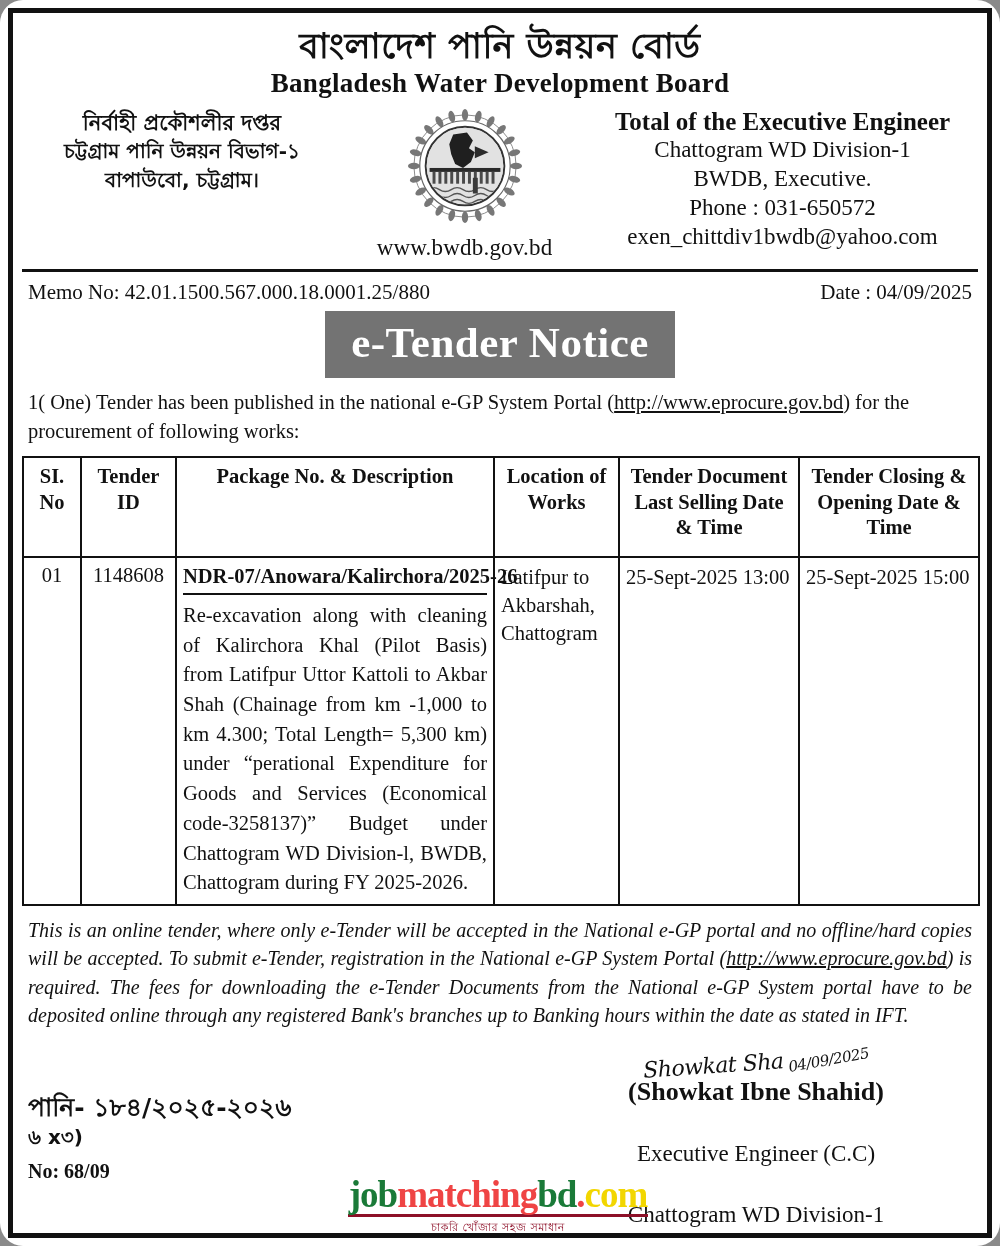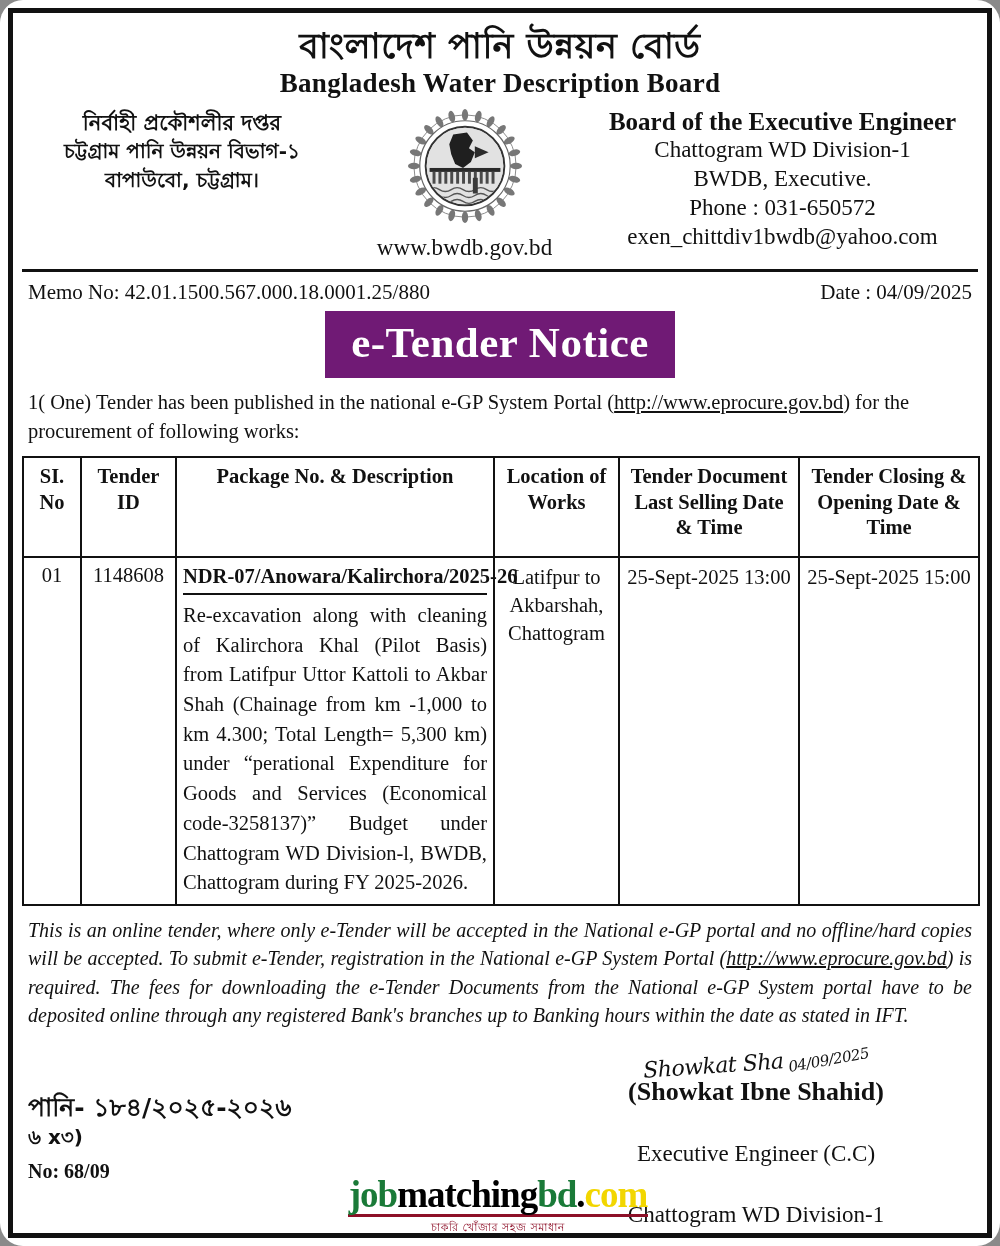--- a/index.html
+++ b/index.html
@@ -130,21 +130,21 @@
     padding: 8px 6px 4px 6px;
   }
 
   
   .banner-wrap {
     text-align: center;
     margin-top: 2px;
   }
   .banner {
     display: inline-block;
-    background: #701a75;
+    background: #737373;
     color: #ffffff;
     font-weight: bold;
     font-size: 43px;
     line-height: 1.0;
     padding: 10px 26px 14px 26px;
     letter-spacing: 0.5px;
   }
 
   
   .intro {
@@ -197,21 +197,20 @@
     margin-bottom: 6px;
     white-space: nowrap;
   }
   .pkg-body {
     font-size: 20.5px;
     line-height: 1.45;
     text-align: justify;
     text-justify: inter-word;
   }
   td.loc, td.sell, td.close {
-    text-align: center;
     font-size: 20.5px;
     line-height: 1.35;
     padding-top: 10px;
   }
 
   
   .note {
     font-style: italic;
     font-size: 20px;
     line-height: 1.42;
@@ -298,21 +297,21 @@
   }
   .wm-text {
     font-family: "Liberation Serif", serif;
     font-weight: bold;
     font-size: 37px;
     line-height: 1;
     letter-spacing: -1px;
     white-space: nowrap;
   }
   .wm-g { color: #1a7a38; }
-  .wm-r { color: #000000; }
+  .wm-r { color: #ef4444; }
   .wm-y { color: #f2d600; }
   .wm-underline {
     height: 3px;
     background: #8d1028;
     margin: 1px auto 0 auto;
     width: 300px;
   }
   .wm-sub {
     font-family: "DejaVu Sans", sans-serif;
     font-size: 11px;
@@ -324,21 +323,21 @@
 </head>
 <body>
 
 <div class="page">
   <div class="page-frame"></div>
 
   <div class="inner">
 
     <div class="masthead">
       <div class="bn-title">বাংলাদেশ পানি উন্নয়ন বোর্ড</div>
-      <div class="en-title">Bangladesh Water Description Board</div>
+      <div class="en-title">Bangladesh Water Development Board</div>
     </div>
 
     <div class="headcols">
 
       <div class="hc-left">
         <div class="l1">নির্বাহী প্রকৌশলীর দপ্তর</div>
         <div class="l2">চট্টগ্রাম পানি উন্নয়ন বিভাগ-১</div>
         <div class="l3">বাপাউবো, চট্টগ্রাম।</div>
       </div>
 
@@ -410,21 +409,21 @@
               <path d="M70 40 L84 46 L70 52 Z" fill="#2a2a2a"></path>
               <rect x="68" y="72" width="5" height="16" fill="#3a3a3a"></rect>
             </g>
             <circle cx="60" cy="60" r="46" fill="none" stroke="#666666" stroke-width="1.2"></circle>
           </svg>
         </div>
         <div class="website">www.bwdb.gov.bd</div>
       </div>
 
       <div class="hc-right">
-        <div class="r-office">Board of the Executive Engineer</div>
+        <div class="r-office">Total of the Executive Engineer</div>
         <div class="r-line">Chattogram WD Division-1</div>
         <div class="r-line">BWDB, Executive.</div>
         <div class="r-line">Phone : 031-650572</div>
         <div class="r-email">exen_chittdiv1bwdb@yahoo.com</div>
       </div>
     </div>
 
     <div class="rule"></div>
 
     <div class="memo-row">

